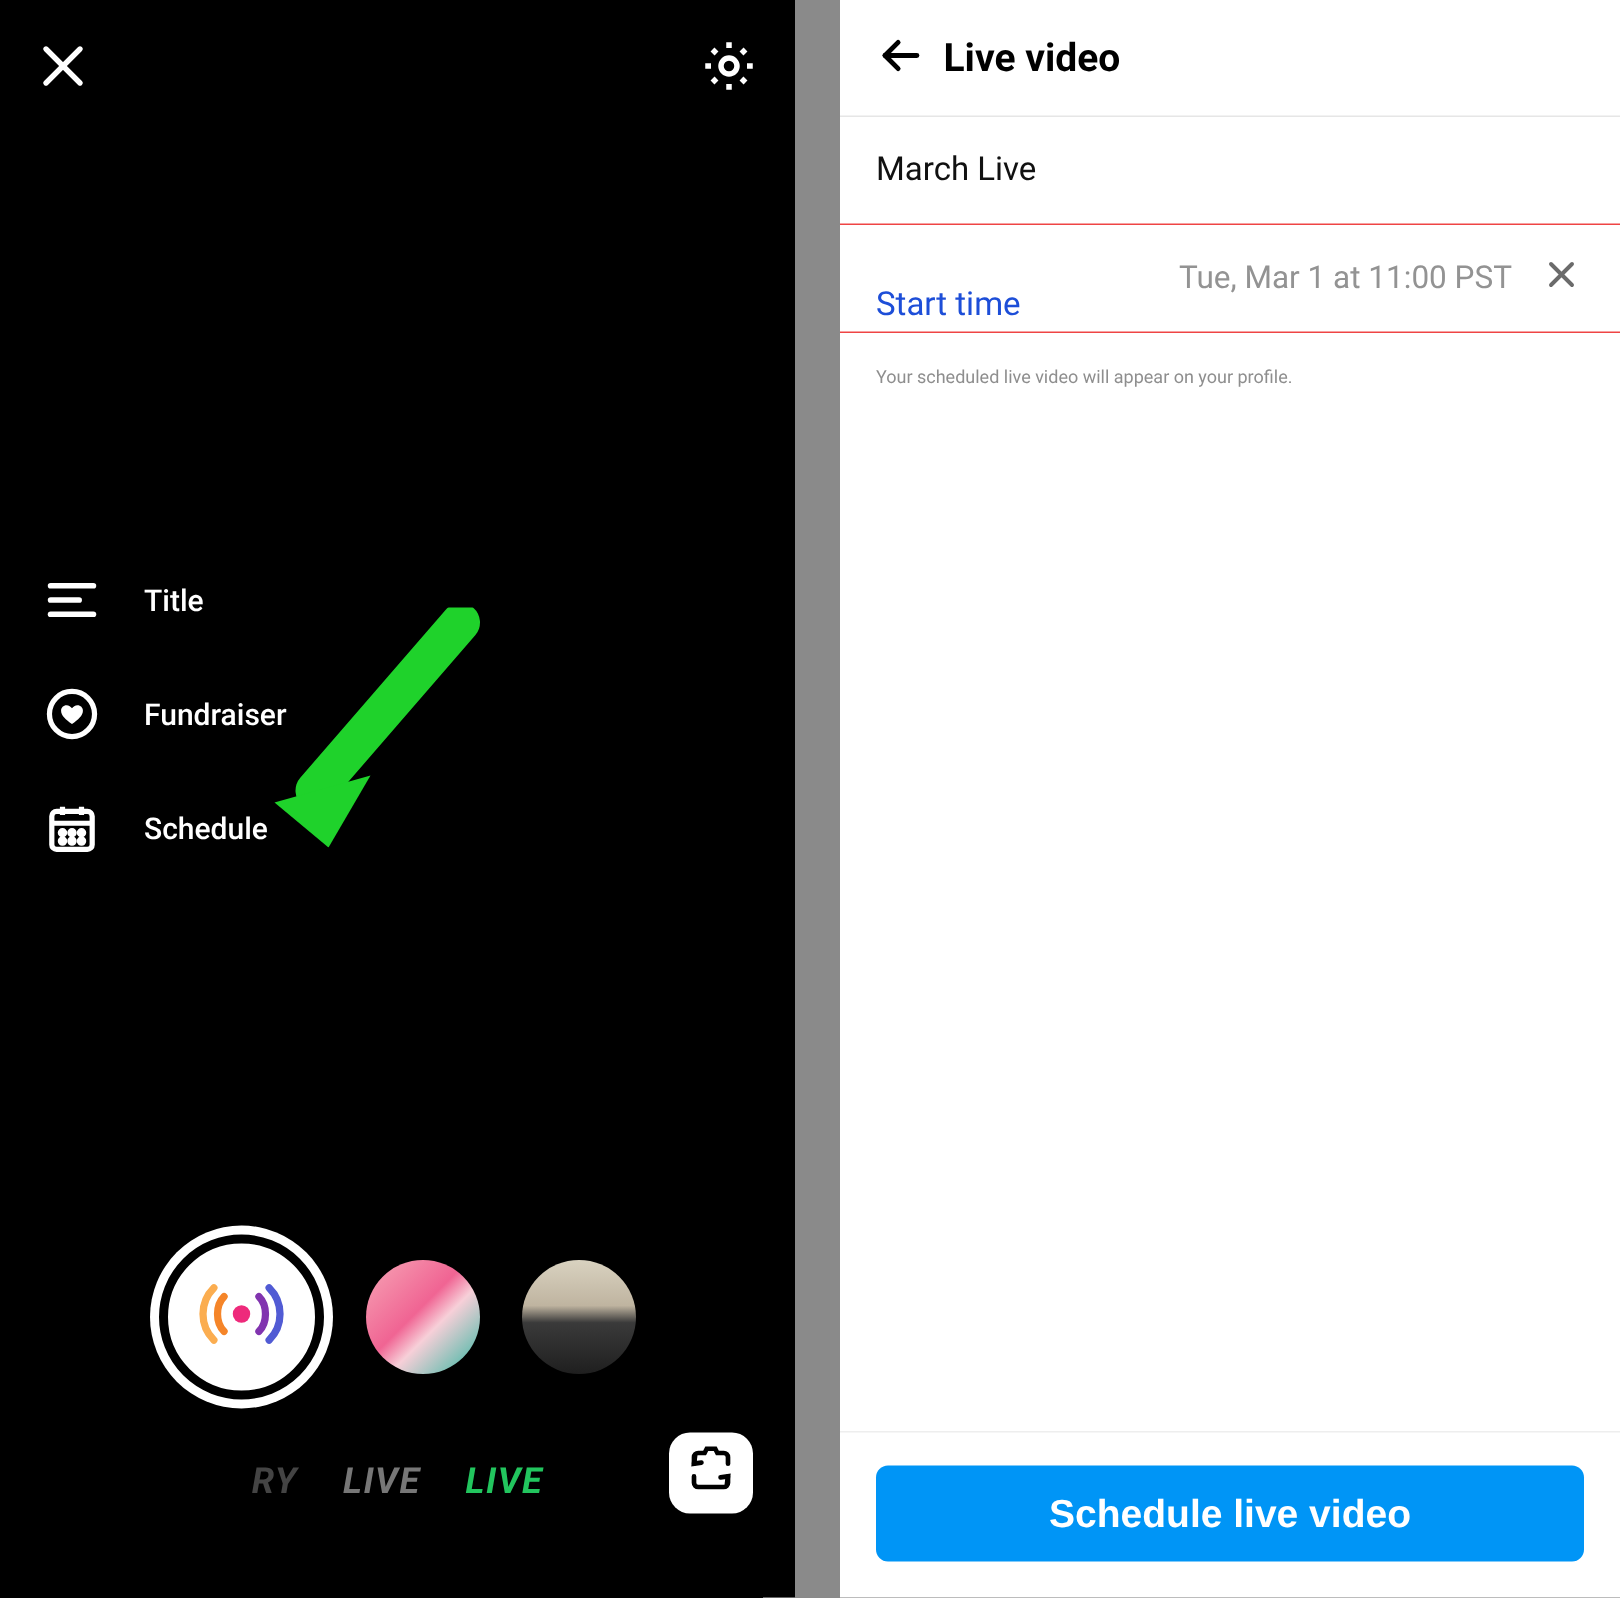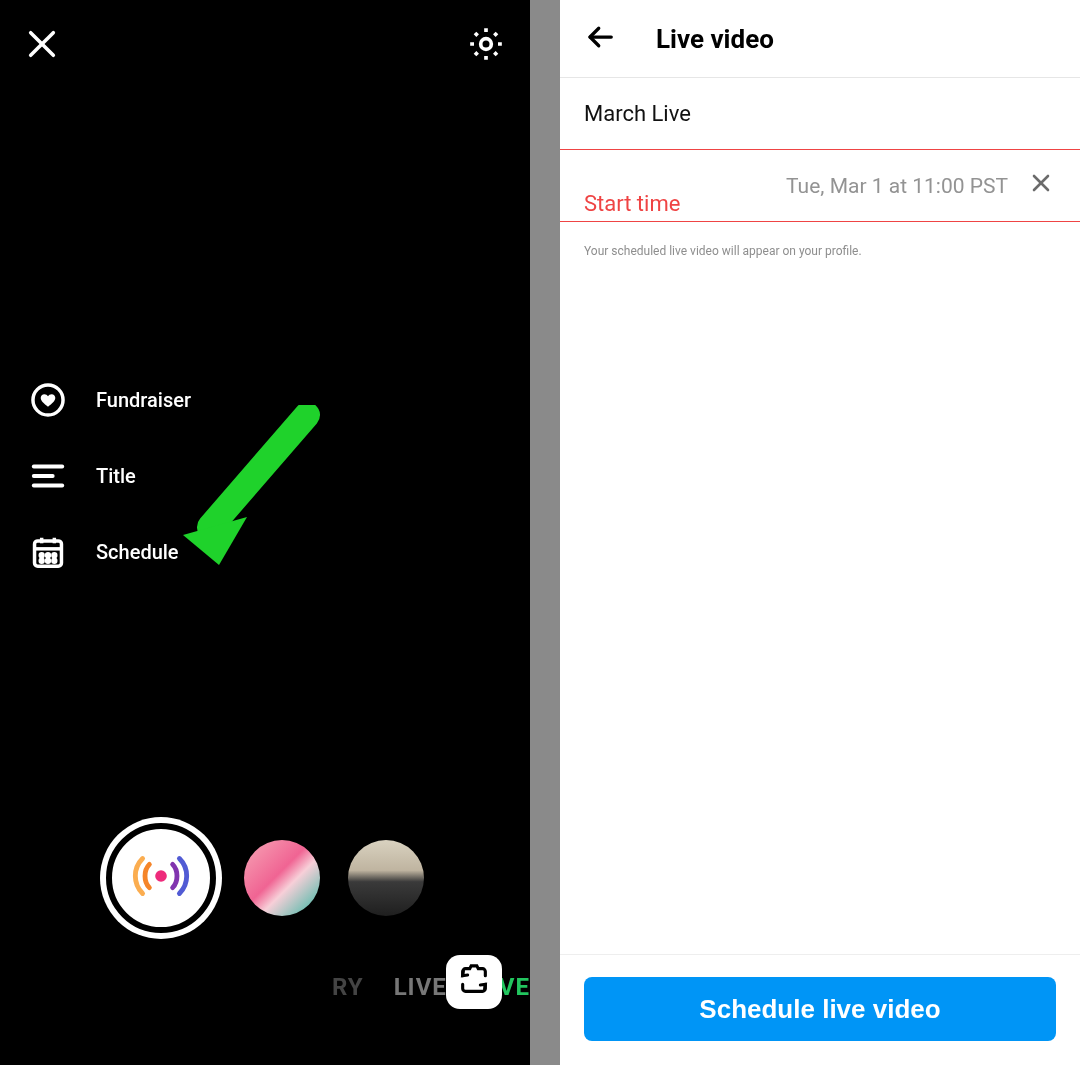--- a/index.html
+++ b/index.html
@@ -89,25 +89,26 @@
     background: #444;
     cursor:pointer;
     overflow:hidden;
     display:flex; align-items:center; justify-content:center;
   }
   .thumb.one { background: linear-gradient(135deg,#f7a6b6 0%, #f06493 45%, #f7cfd8 60%, #2fb6a0 100%); }
   .thumb.two { background: linear-gradient(180deg,#d9d2c0 0%, #bfb4a0 40%, #3a3a3a 55%, #1f1f1f 100%); }
   .modes {
     position: absolute;
     bottom: 64px; left: 0; right: 0;
-    display:flex; align-items:center; justify-content:flex-end;
+    display:flex; align-items:center; justify-content:center;
     gap: 30px;
     font-size: 24px;
     font-weight: 700;
     letter-spacing: 1px;
+    font-style: italic;
   }
   .mode { color: #777; cursor:pointer; }
   .mode.dim { color: #444; }
   .mode.active { color: #22c55e; }
   .flip-btn {
     position: absolute;
     right: 28px; bottom: 56px;
     width: 56px; height: 54px;
     background: #fff;
     border-radius: 14px;
@@ -123,37 +124,37 @@
   .right-panel {
     flex: 1;
     background: #fff;
     position: relative;
     display:flex; flex-direction:column;
   }
   .r-header {
     height: 78px;
     display:flex; align-items:center;
     padding: 0 20px;
-    gap: 36px;
+    gap: 9px;
     border-bottom: 1px solid #e6e6e6;
   }
   .back-btn { width: 40px; height: 40px; display:flex; align-items:center; justify-content:center; cursor:pointer; }
   .back-btn svg { width: 34px; height: 30px; }
   .r-title { font-size: 26px; font-weight: 700; }
 
   .r-row {
     min-height: 72px;
     display:flex; align-items:center;
     padding: 0 24px;
     border-bottom: 1px solid #ef4444;
     font-size: 22px;
   }
   .r-row.title-row { font-weight: 400; color:#111; }
   .r-row.start-row { justify-content: space-between; }
-  .start-label { font-weight:400; color:#ef4444;margin-top:35px; }
+  .start-label { font-weight:400; color:#1d4ed8;margin-top:35px; }
   .start-right { display:flex; align-items:center; gap: 18px; }
   .start-val { color:#939393; font-size: 21px; }
   .clear-x { width:30px; height:30px; cursor:pointer; display:flex; align-items:center; justify-content:center; }
   .clear-x svg { width: 24px; height: 24px; }
 
   .r-note {
     padding: 22px 24px;
     font-size: 12px;
     color: #8e8e8e;
   }
@@ -196,36 +197,36 @@
           <circle cx="12" cy="12" r="3.2"></circle>
           <path d="M12 2.5v2.3M12 19.2v2.3M21.5 12h-2.3M4.8 12H2.5M18.6 5.4l-1.6 1.6M7 17l-1.6 1.6M18.6 18.6L17 17M7 7 5.4 5.4"></path>
         </svg>
       </span>
     </div>
   </div>
 
   <div class="options">
     <div class="opt">
       <span class="opt-icon">
-        <svg viewBox="0 0 24 24" fill="none" stroke="#fff" stroke-width="2.2">
-          <circle cx="12" cy="12" r="9.5"></circle>
-          <path d="M12 16.2c-2.6-1.9-4.6-3.5-4.6-5.6 0-1.3 1-2.3 2.3-2.3 1 0 1.8.6 2.3 1.3.5-.7 1.3-1.3 2.3-1.3 1.3 0 2.3 1 2.3 2.3 0 2.1-2 3.7-4.6 5.6z" fill="#fff" stroke="none"></path>
-        </svg>
-      </span>
-      <span class="opt-label">Fundraiser</span>
-    </div>
-    <div class="opt">
-      <span class="opt-icon">
         <svg viewBox="0 0 24 24" stroke="#fff" stroke-width="2.4" stroke-linecap="round">
           <line x1="3" y1="6" x2="21" y2="6"></line>
             <line x1="3" y1="12" x2="15" y2="12"></line>
             <line x1="3" y1="18" x2="21" y2="18"></line>
         </svg>
       </span>
       <span class="opt-label">Title</span>
+    </div>
+    <div class="opt">
+      <span class="opt-icon">
+        <svg viewBox="0 0 24 24" fill="none" stroke="#fff" stroke-width="2.2">
+          <circle cx="12" cy="12" r="9.5"></circle>
+          <path d="M12 16.2c-2.6-1.9-4.6-3.5-4.6-5.6 0-1.3 1-2.3 2.3-2.3 1 0 1.8.6 2.3 1.3.5-.7 1.3-1.3 2.3-1.3 1.3 0 2.3 1 2.3 2.3 0 2.1-2 3.7-4.6 5.6z" fill="#fff" stroke="none"></path>
+        </svg>
+      </span>
+      <span class="opt-label">Fundraiser</span>
     </div>
     <div class="opt">
       <span class="opt-icon">
         <svg viewBox="0 0 24 24" fill="none" stroke="#fff" stroke-width="2.2">
           <rect x="3.5" y="5" width="17" height="16" rx="2"></rect>
           <line x1="3.5" y1="10" x2="20.5" y2="10"></line>
           <line x1="8" y1="3" x2="8" y2="6.5"></line>
             <line x1="16" y1="3" x2="16" y2="6.5"></line>
           <circle cx="8" cy="14" r="0.9" fill="#fff"></circle>
             <circle cx="12" cy="14" r="0.9" fill="#fff"></circle>

